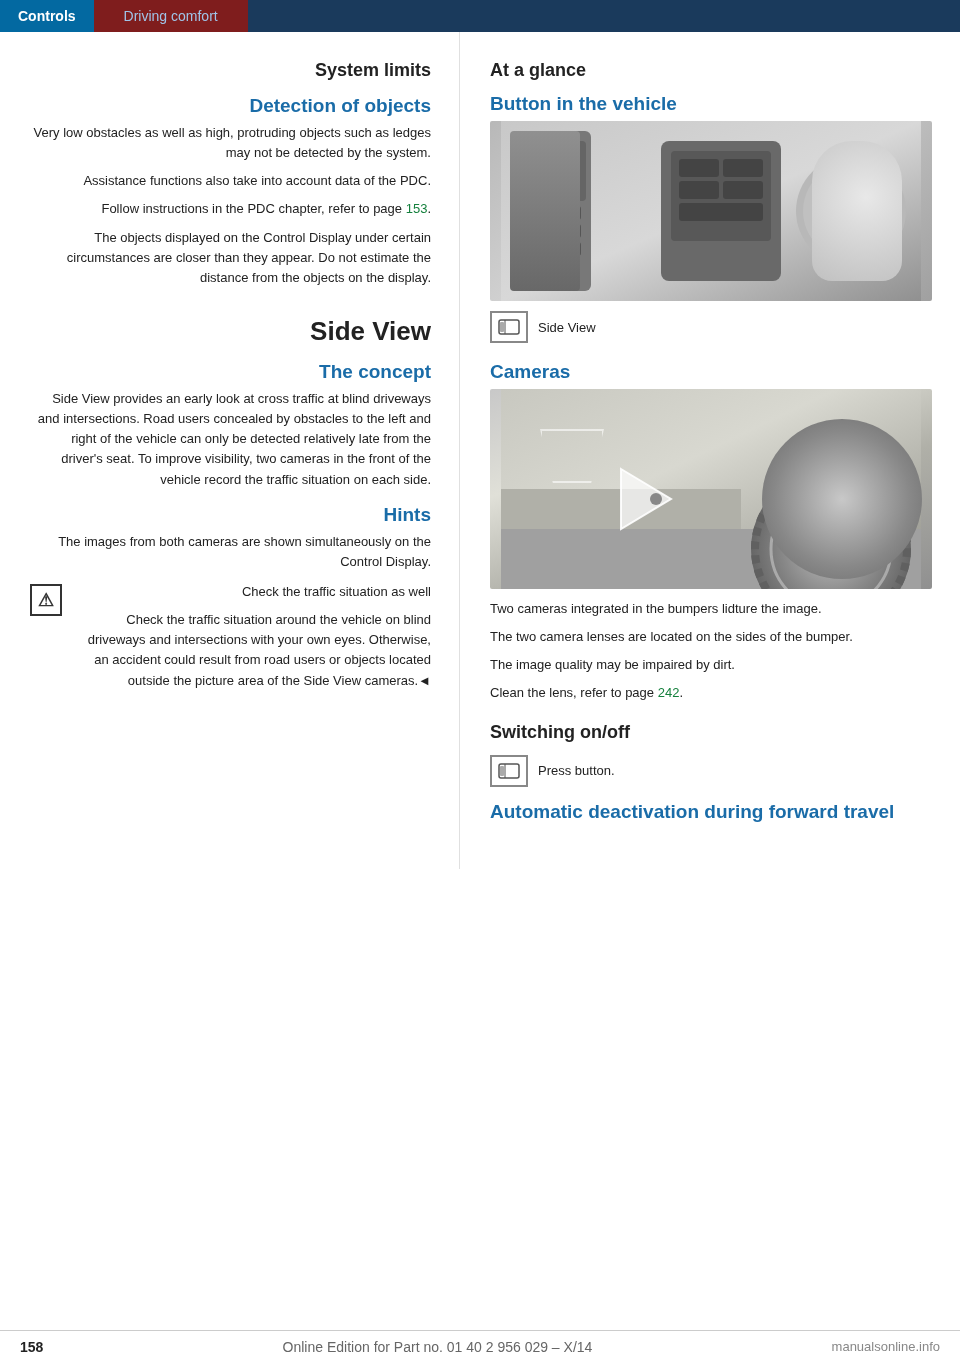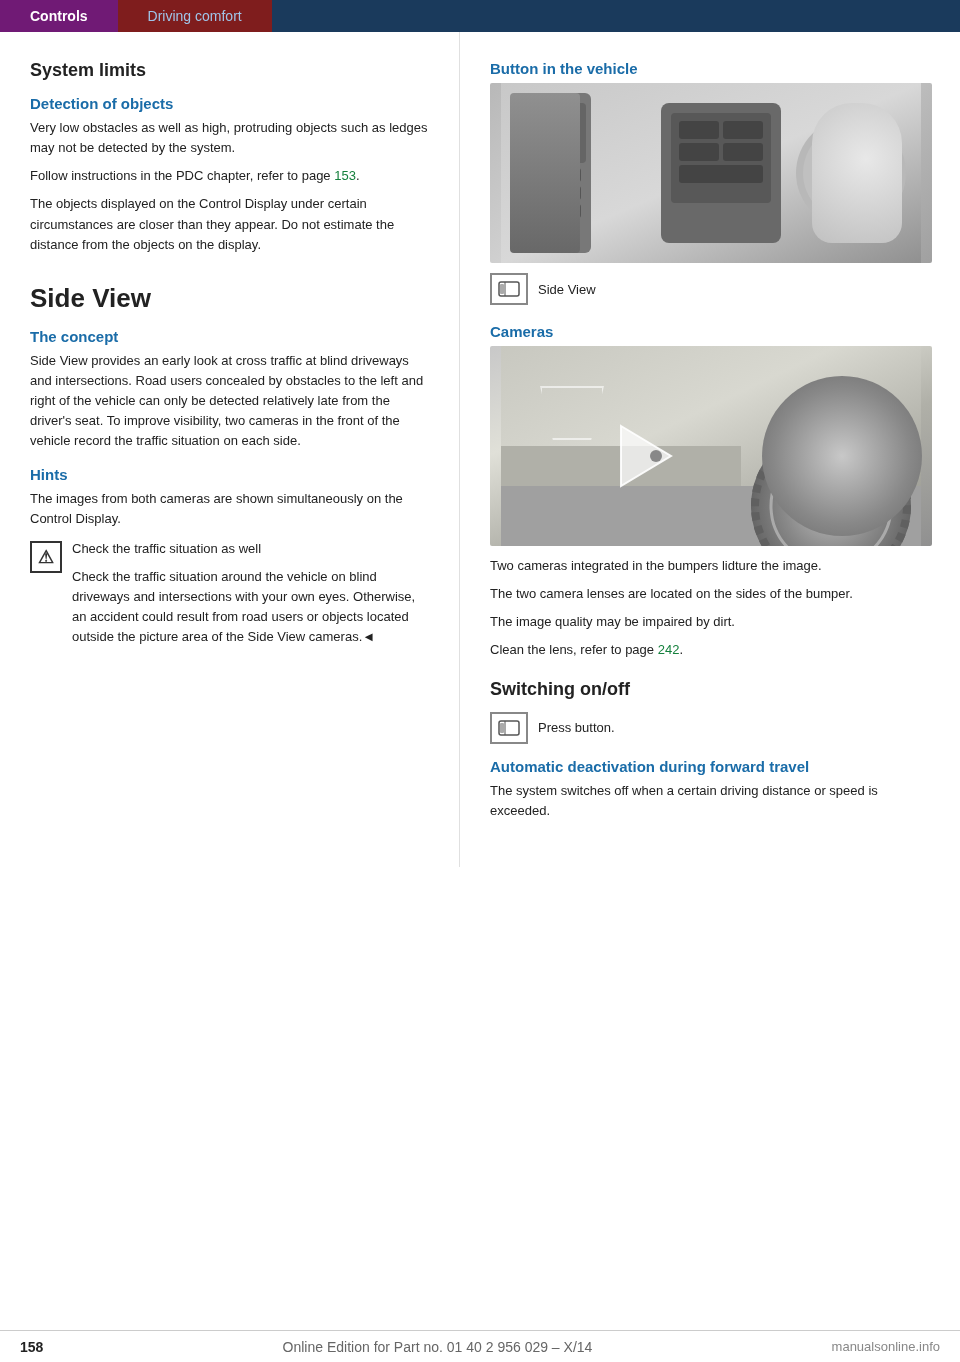--- a/index.html
+++ b/index.html
@@ -14,24 +14,24 @@
     }
 
     
     .header {
       display: flex;
       background: #1a3a5c;
       height: 32px;
       align-items: center;
     }
     .header-tab-active {
-      background: #701a75;
+      background: #0369a1;
       color: #fff;
       font-weight: bold;
-      padding: 0 30px;
+      padding: 0 18px;
       height: 100%;
       display: flex;
       align-items: center;
       font-size: 14px;
     }
     .header-tab-inactive {
       background: #7f1d1d;
       color: #a0c4e8;
       padding: 0 30px;
       height: 100%;
@@ -43,35 +43,36 @@
 
     
     .main-content {
       display: flex;
       padding: 0;
     }
     .left-col {
       width: 460px;
       padding: 28px 28px 28px 30px;
       border-right: 1px solid #e0e0e0;
+      text-align: right;
     }
     .right-col {
       width: 500px;
       padding: 28px 28px 28px 30px;
     }
 
     
     .section-title {
       font-size: 18px;
       font-weight: bold;
       color: #222;
       margin-bottom: 12px;
     }
     .subsection-title {
-      font-size: 15px;
+      font-size: 19px;
       font-weight: bold;
       color: #1a6ca8;
       margin-bottom: 6px;
       margin-top: 14px;
     }
     .subsection-title:first-child { margin-top: 0; }
 
     .large-section-title {
       font-size: 26px;
       font-weight: bold;
@@ -245,20 +246,21 @@
 
 <div class="main-content">
 
   <div class="left-col">
 
     <div class="section-block">
       <div class="section-title">System limits</div>
 
       <div class="subsection-title">Detection of objects</div>
       <p>Very low obstacles as well as high, protruding objects such as ledges may not be detected by the system.</p>
+      <p>Assistance functions also take into account data of the PDC.</p>
       <p>
         <span>Follow instructions in the PDC chapter, refer to page </span><a class="page-link">153</a><span>.</span>
       </p>
       <p>The objects displayed on the Control Display under certain circumstances are closer than they appear. Do not estimate the distance from the objects on the display.</p>
     </div>
 
     <div class="section-block">
       <div class="large-section-title">Side View</div>
 
       <div class="subsection-title">The concept</div>
@@ -274,20 +276,21 @@
           <p>Check the traffic situation around the vehicle on blind driveways and intersections with your own eyes. Otherwise, an accident could result from road users or objects located outside the picture area of the Side View cameras.◄</p>
         </div>
       </div>
     </div>
 
   </div>
 
   <div class="right-col">
 
     <div class="section-block">
+      <div class="section-title">At a glance</div>
 
       <div class="subsection-title">Button in the vehicle</div>
 
       <div class="vehicle-img-sim">
         
         <svg width="100%" height="100%" viewBox="0 0 420 180" xmlns="http://www.w3.org/2000/svg">
           <rect width="420" height="180" fill="#b0b0b0"></rect>
           <rect x="0" y="0" width="420" height="180" fill="url(#grad1)"></rect>
           <defs>
             <linearGradient id="grad1" x1="0%" y1="0%" x2="100%" y2="100%">
@@ -386,21 +389,20 @@
           <svg viewBox="0 0 22 18" xmlns="http://www.w3.org/2000/svg">
             <rect x="1" y="2" width="20" height="14" rx="2" fill="none" stroke="#555" stroke-width="1.5"></rect>
             <line x1="7" y1="2" x2="7" y2="16" stroke="#555" stroke-width="1"></line>
             <rect x="2" y="4" width="4" height="10" rx="1" fill="#aaa"></rect>
           </svg>
         </div>
         <span>Press button.</span>
       </div>
 
       <div class="subsection-title">Automatic deactivation during forward travel</div>
-      <p>The system switches off when a certain driving distance or speed is exceeded.</p>
     </div>
 
   </div>
 </div>
 
 <div class="footer">
   <span class="footer-page">158</span>
   <span class="footer-center">Online Edition for Part no. 01 40 2 956 029 – X/14</span>
   <span class="footer-right">manualsonline.info</span>
 </div>

